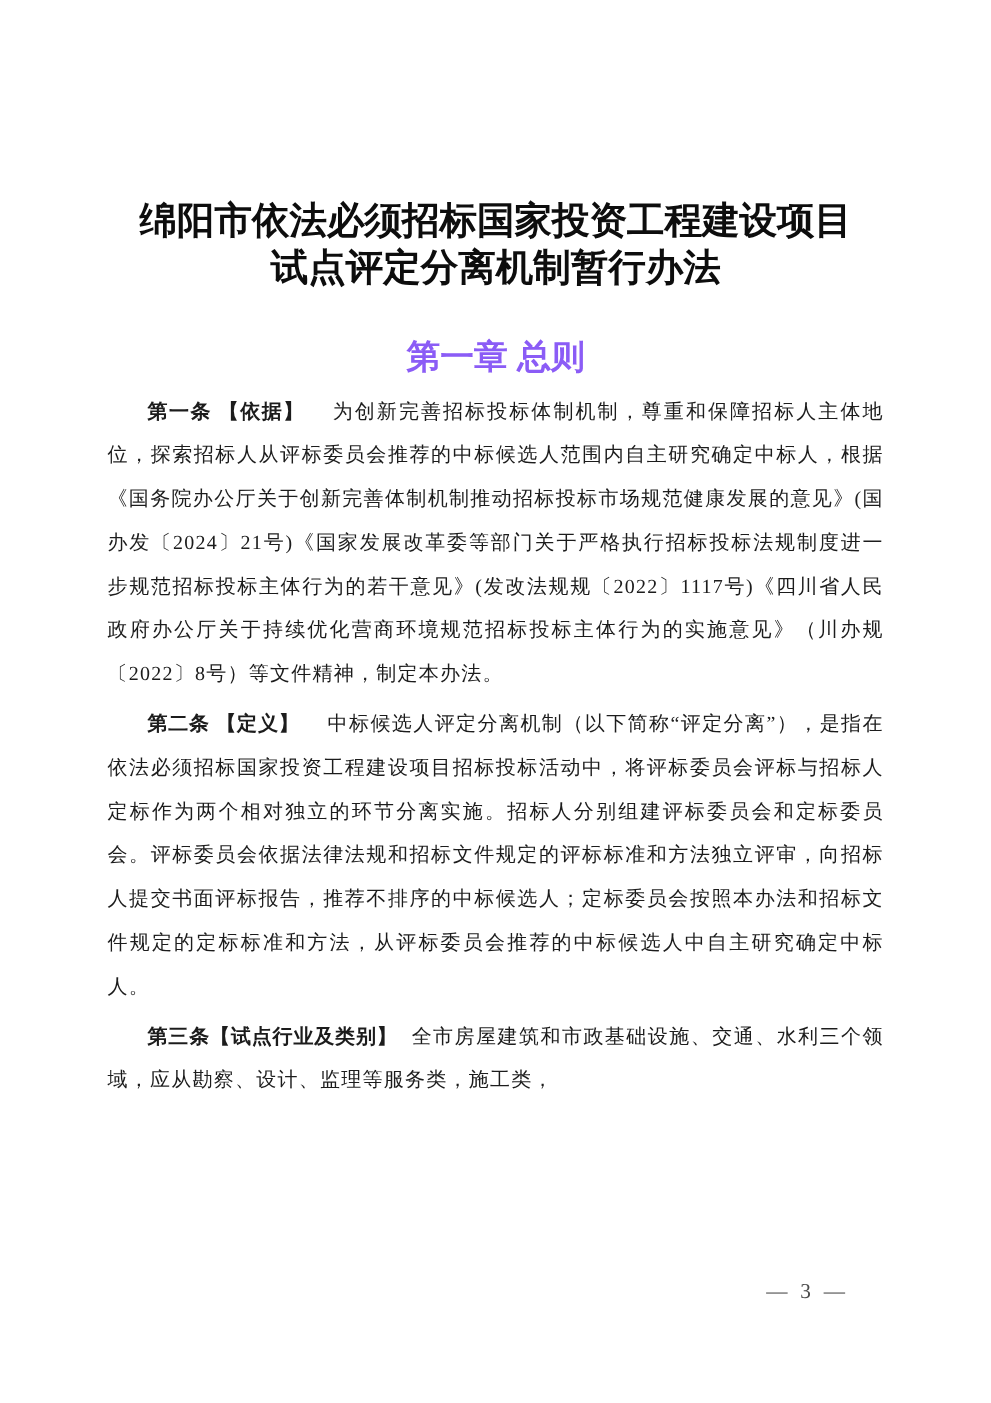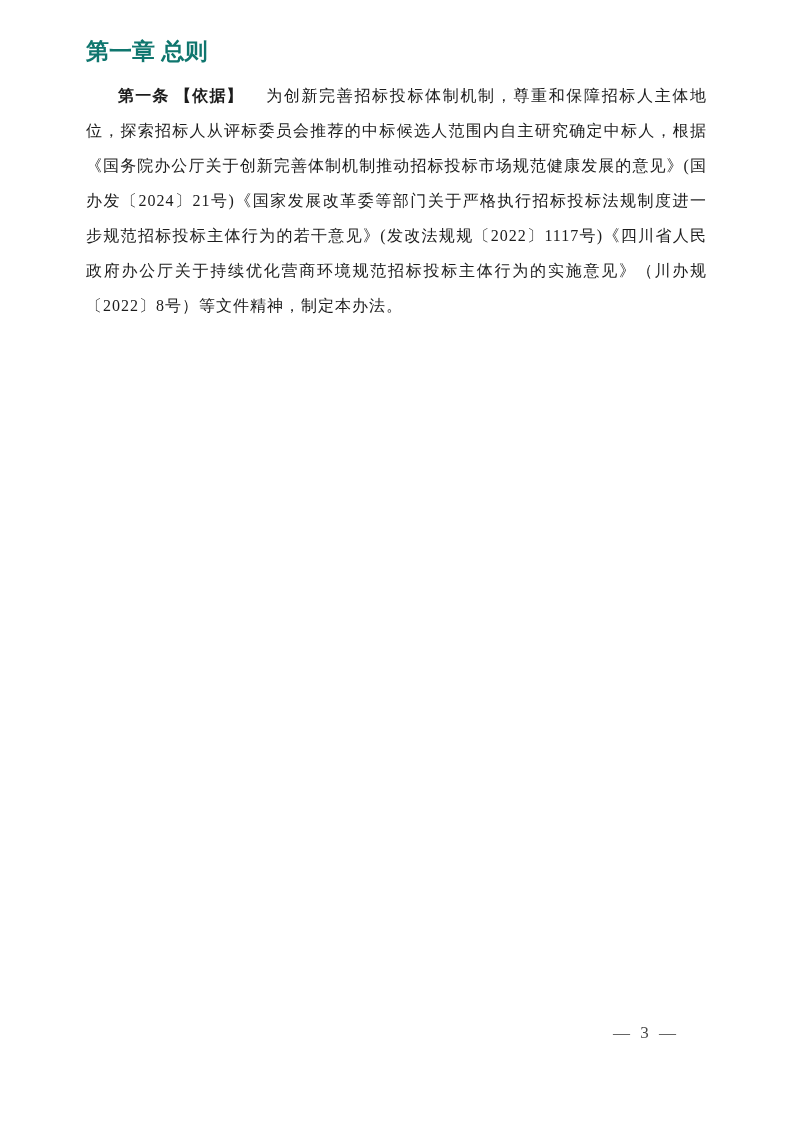--- a/index.html
+++ b/index.html
@@ -26,24 +26,25 @@
     margin-top: 158px;
     text-align: center;
     font-weight: bold;
     font-size: 30px;
     line-height: 38px;
     color: #0d0d0d;
     font-family: "Liberation Serif", serif;
   }
   .chapter-heading {
     margin-top: 36px;
+    text-align: center;
     font-weight: bold;
-    font-size: 23px;
+    font-size: 27px;
     line-height: 30px;
-    color: #0f766e;
+    color: #8b5cf6;
     font-family: "Liberation Sans", sans-serif;
   }
   .body-text {
     margin-top: 12px;
     font-size: 16px;
     line-height: 35px;
     letter-spacing: 1px;
     text-align: justify;
   }
   .body-text p {
@@ -68,25 +69,35 @@
     font-family: "Liberation Serif", serif;
     white-space: nowrap;
   }
 </style>
 </head>
 <body>
 
 <div class="page">
   <div class="content">
 
+    <div class="doc-title">
+      <div>绵阳市依法必须招标国家投资工程建设项目</div>
+      <div>试点评定分离机制暂行办法</div>
+    </div>
 
     <div class="chapter-heading">第一章 总则</div>
 
     <div class="body-text">
       <p>
         <span class="lead gap-wide">第一条 【依据】</span><span>为创新完善招标投标体制机制，尊重和保障招标人主体地位，探索招标人从评标委员会推荐的中标候选人范围内自主研究确定中标人，根据《国务院办公厅关于创新完善体制机制推动招标投标市场规范健康发展的意见》(国办发〔2024〕21号)《国家发展改革委等部门关于严格执行招标投标法规制度进一步规范招标投标主体行为的若干意见》(发改法规规〔2022〕1117号)《四川省人民政府办公厅关于持续优化营商环境规范招标投标主体行为的实施意见》（川办规〔2022〕8号）等文件精神，制定本办法。</span>
+      </p>
+      <p>
+        <span class="lead gap-wide">第二条 【定义】</span><span>中标候选人评定分离机制（以下简称“评定分离”），是指在依法必须招标国家投资工程建设项目招标投标活动中，将评标委员会评标与招标人定标作为两个相对独立的环节分离实施。招标人分别组建评标委员会和定标委员会。评标委员会依据法律法规和招标文件规定的评标标准和方法独立评审，向招标人提交书面评标报告，推荐不排序的中标候选人；定标委员会按照本办法和招标文件规定的定标标准和方法，从评标委员会推荐的中标候选人中自主研究确定中标人。</span>
+      </p>
+      <p>
+        <span class="lead gap-narrow">第三条【试点行业及类别】</span><span>全市房屋建筑和市政基础设施、交通、水利三个领域，应从勘察、设计、监理等服务类，施工类，</span>
       </p>
     </div>
 
   </div>
 
   <div class="page-number">— 3 —</div>
 </div>
 
 </body></html>

